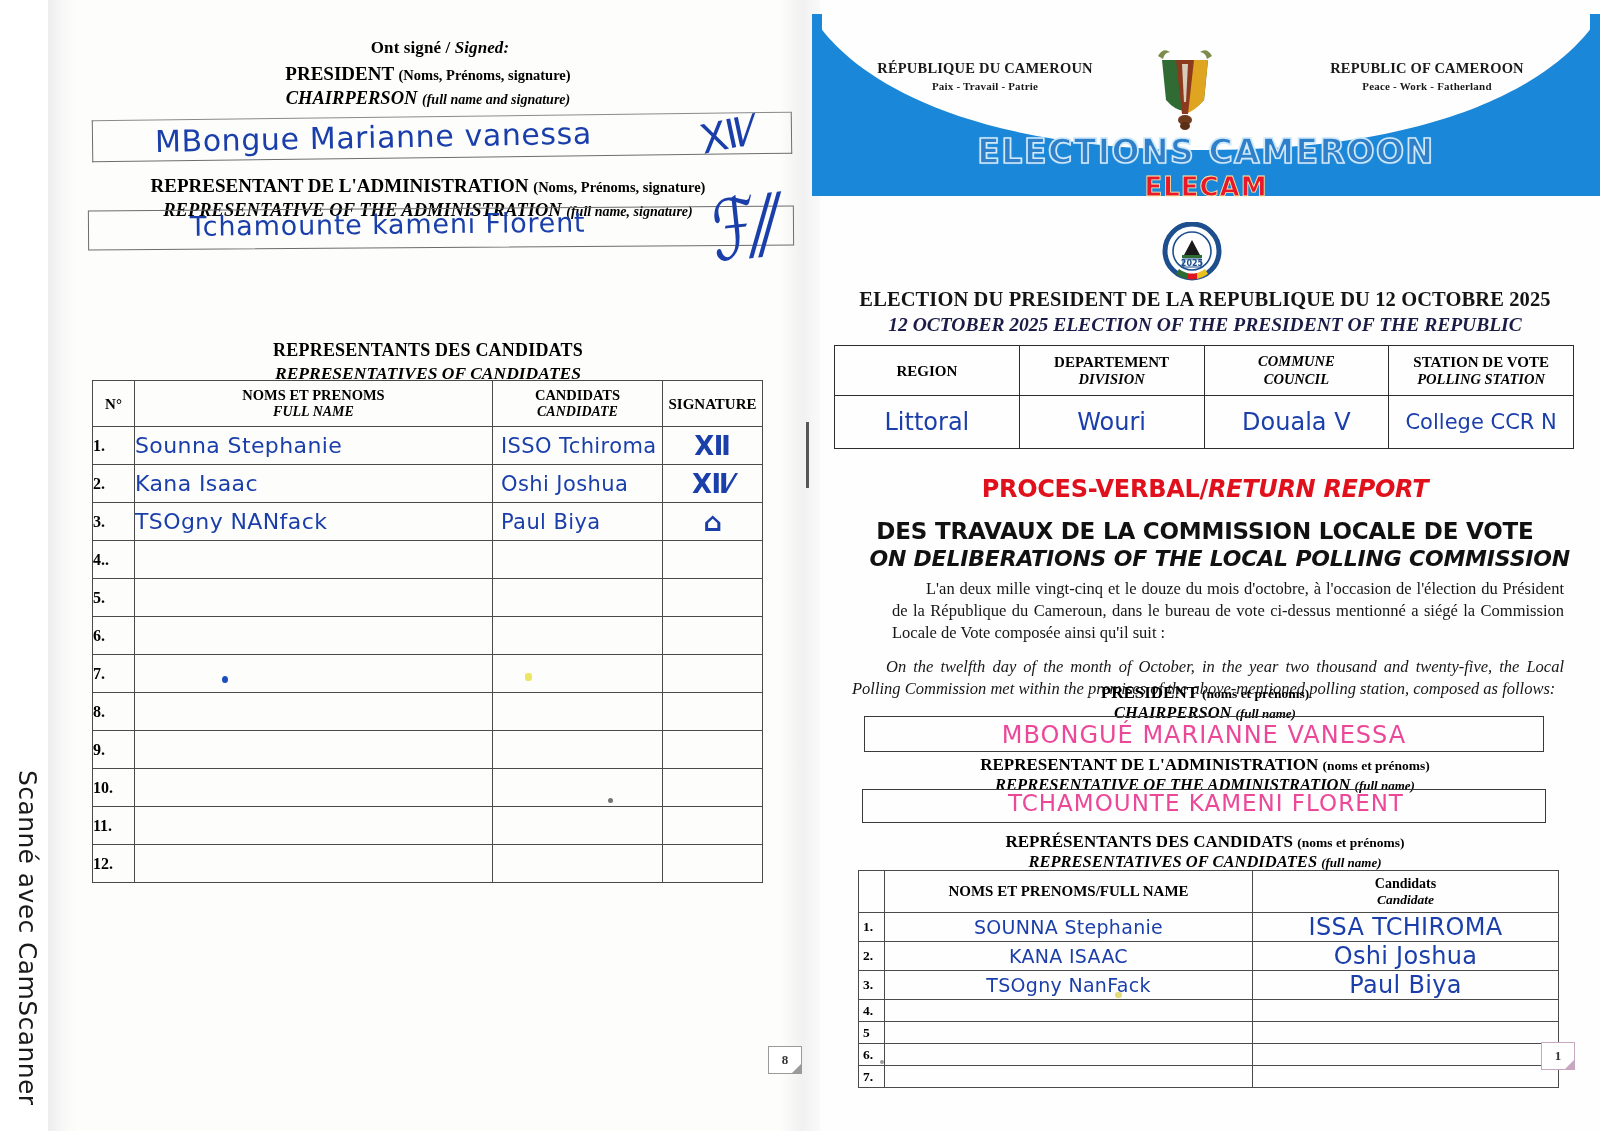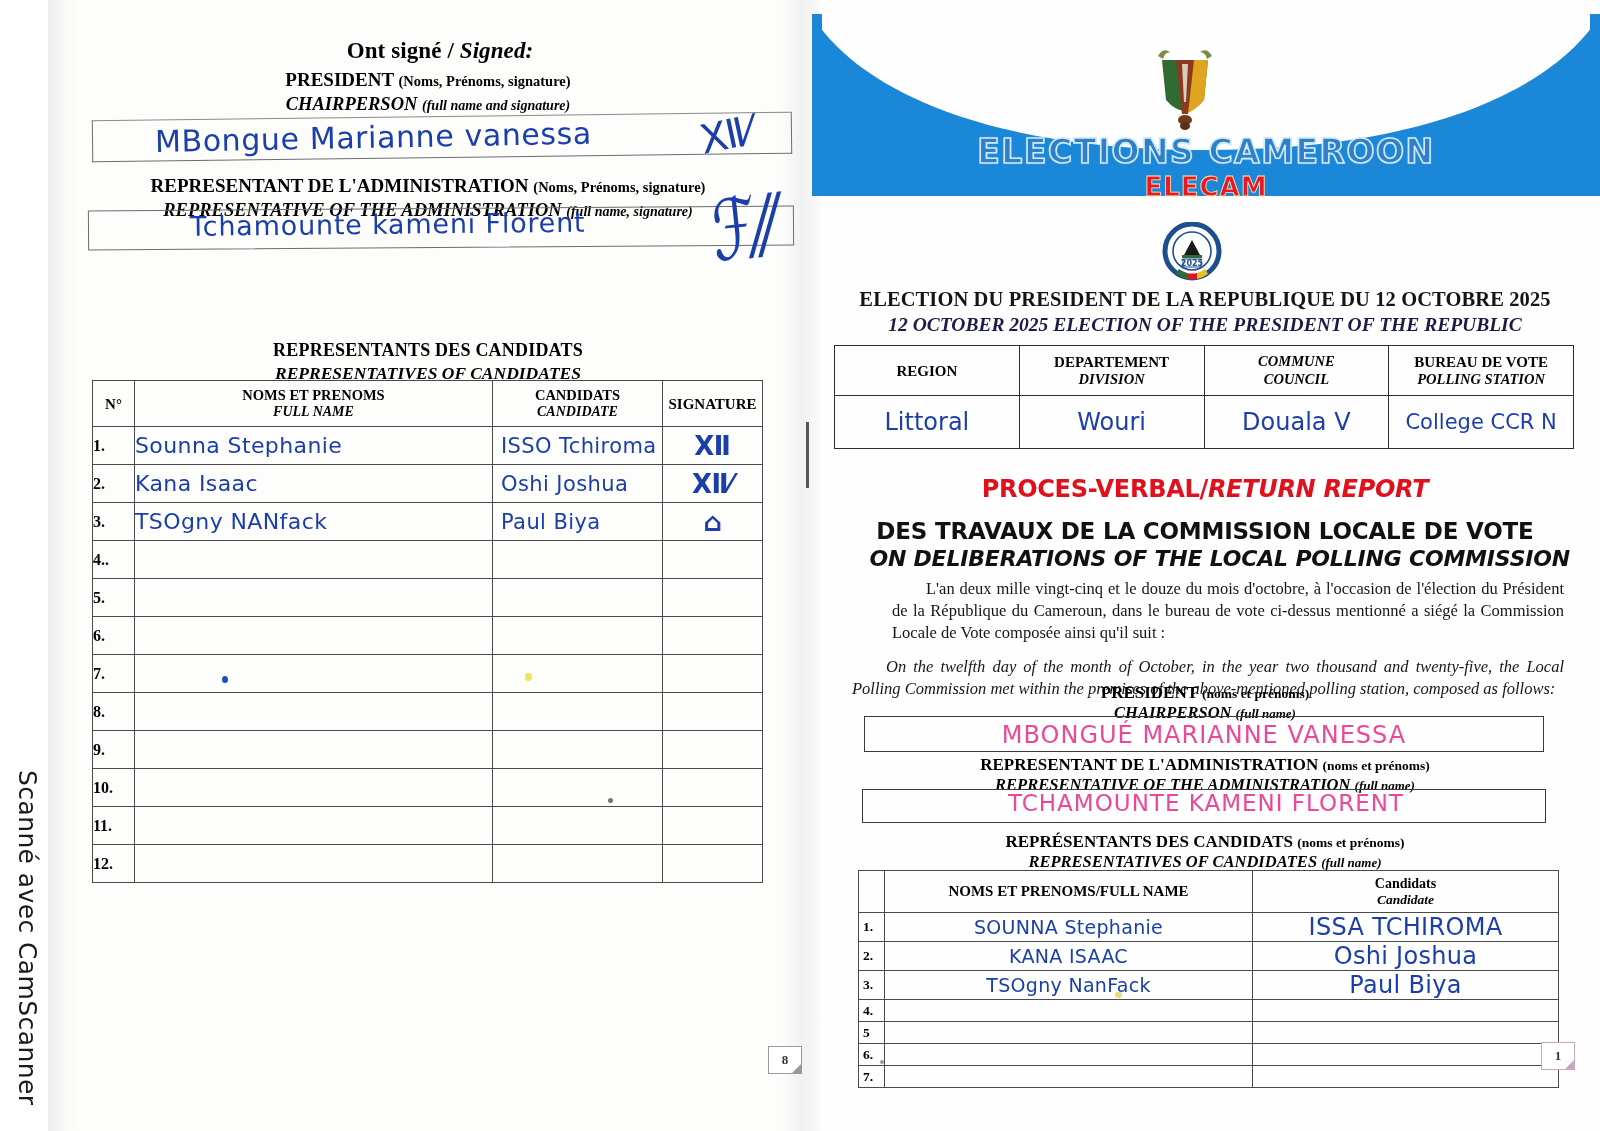--- a/index.html
+++ b/index.html
@@ -40,21 +40,21 @@
     opacity:.75; pointer-events:none;
   }
   .scan-shade-r {
     position:absolute; left:780px; top:0; width:40px; height:1131px;
     background: linear-gradient(90deg,#fdfdfc 0%, #efeeee 55%, #f8f8f8 100%);
     opacity:.8; pointer-events:none;
   }
 
   
   .l-head { position: absolute; left: 48px; top: 38px; width: 760px; text-align: center; }
-  .l-head .l1 { font-size: 23px; font-weight: 700; letter-spacing:.1px;padding-left:24px; }
+  .l-head .l1 { font-size: 17px; font-weight: 700; letter-spacing:.1px;padding-left:24px; }
   .l-head .l1 i { font-weight: 700; }
   .l-head .l2 { font-size: 19px; font-weight: 800; margin-top: 5px; }
   .l-head .l2 .sm { font-size: 14.5px; font-weight: 600; }
   .l-head .l3 { font-size: 18.5px; font-weight: 800; font-style: italic; margin-top: 3px; }
   .l-head .l3 .sm { font-size: 14px; font-weight: 600; font-style: italic; }
 
   .sigbox {
     position: absolute; border: 1.3px solid #6d6d6d;
     background: transparent;
   }
@@ -397,20 +397,30 @@
   <div class="pagenum pn-left">8</div>
 
   <div class="banner-wrap">
     <svg class="banner-blue" viewBox="0 0 788 215" preserveAspectRatio="none">
       <path d="M0,14 C0,14 60,150 394,150 C728,150 788,14 788,14 L788,196 L0,196 Z" fill="#1a87d8"></path>
       <rect x="0" y="14" width="10" height="182" fill="#1a87d8"></rect>
       <rect x="778" y="14" width="10" height="182" fill="#1a87d8"></rect>
     </svg>
   </div>
 
+  <div class="r-top-text">
+    <div class="r-fr">
+      <div class="t1">RÉPUBLIQUE DU CAMEROUN</div>
+      <div class="t2">Paix - Travail - Patrie</div>
+    </div>
+    <div class="r-en">
+      <div class="t1">REPUBLIC OF CAMEROON</div>
+      <div class="t2">Peace - Work - Fatherland</div>
+    </div>
+  </div>
 
   <svg class="coat" viewBox="0 0 78 88">
     <path d="M12,14 q5,-9 12,-4 q-6,1 -7,7 z" fill="#7d8c4a"></path>
     <path d="M66,14 q-5,-9 -12,-4 q6,1 7,7 z" fill="#7d8c4a"></path>
     <path d="M16,18 L62,18 L58,58 Q39,80 20,58 Z" fill="#2f6b33"></path>
     <path d="M39,18 L62,18 L58,58 Q49,69 39,72 Z" fill="#e0a520"></path>
     <path d="M30,18 L48,18 L42,72 L36,72 Z" fill="#8b3a1e"></path>
     <path d="M36,22 L42,22 L40,60 L38,60 Z" fill="#d8cdbb"></path>
     <ellipse cx="39" cy="78" rx="7" ry="5" fill="#6e3b1c"></ellipse>
     <ellipse cx="39" cy="84" rx="5" ry="4" fill="#5a2f16"></ellipse>
@@ -444,21 +454,21 @@
         </th>
         <th>
           <span class="rl-a">DEPARTEMENT</span>
           <span class="rl-b">DIVISION</span>
         </th>
         <th>
           <span class="rl-b">COMMUNE</span>
           <span class="rl-b">COUNCIL</span>
         </th>
         <th>
-          <span class="rl-a">BUREAU DE VOTE</span>
+          <span class="rl-a">STATION DE VOTE</span>
           <span class="rl-b">POLLING STATION</span>
         </th>
       </tr>
     </thead>
     <tbody>
       <tr>
         <td class="rl-hand">Littoral</td>
         <td class="rl-hand">Wouri</td>
         <td class="rl-hand">Douala V</td>
         <td class="rl-hand small">College CCR N</td>

